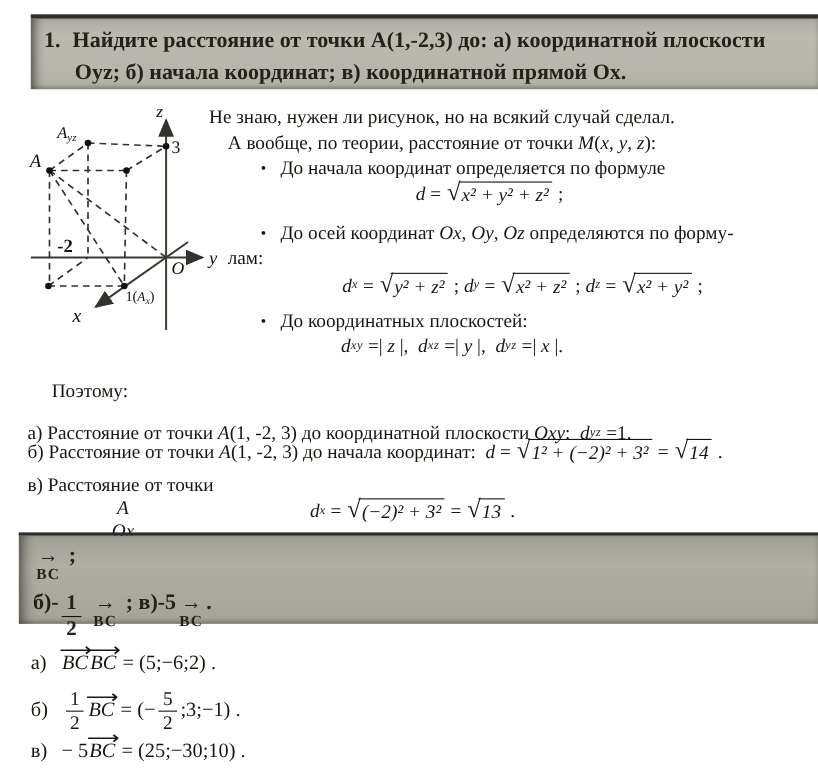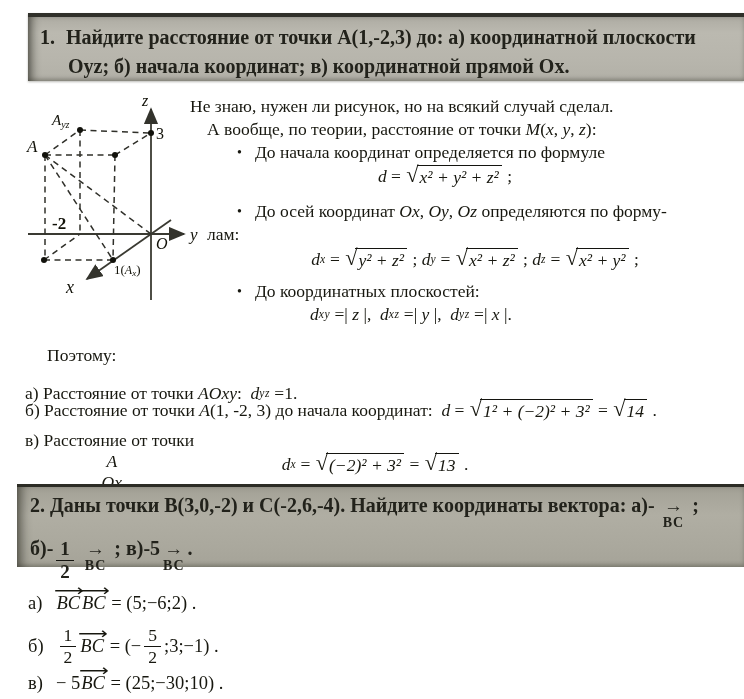--- a/index.html
+++ b/index.html
@@ -123,27 +123,27 @@
 <div class="tline" style="left:207px;top:224px;"><span class="tok-t">лам:</span></div>
 <div class="fline center" style="left:215px;top:245px;width:520px;height:28px;"><span class="tok-i">d</span><sub class="tok-sub">x</sub><span class="tok-t"> = </span><span class="sqrt"><span class="sgn">√</span><span class="rad"><span class="tok-i">y</span><span class="tok-t">² + </span><span class="tok-i">z</span><span class="tok-t">²</span></span></span><span class="tok-t"> ; </span><span class="tok-i">d</span><sub class="tok-sub">y</sub><span class="tok-t"> = </span><span class="sqrt"><span class="sgn">√</span><span class="rad"><span class="tok-i">x</span><span class="tok-t">² + </span><span class="tok-i">z</span><span class="tok-t">²</span></span></span><span class="tok-t"> ; </span><span class="tok-i">d</span><sub class="tok-sub">z</sub><span class="tok-t"> = </span><span class="sqrt"><span class="sgn">√</span><span class="rad"><span class="tok-i">x</span><span class="tok-t">² + </span><span class="tok-i">y</span><span class="tok-t">²</span></span></span><span class="tok-t"> ;</span></div>
 
 <div class="bullrow" style="left:237px;top:281px;">
   <span class="bullet">•</span>
   <span><span class="tok-t">До координатных плоскостей:</span></span>
 </div>
 <div class="fline center" style="left:280px;top:302px;width:262px;height:24px;"><span class="tok-i">d</span><sub class="tok-sub">xy</sub><span class="tok-t"> =| </span><span class="tok-i">z</span><span class="tok-t"> |,  </span><span class="tok-i">d</span><sub class="tok-sub">xz</sub><span class="tok-t"> =| </span><span class="tok-i">y</span><span class="tok-t"> |,  </span><span class="tok-i">d</span><sub class="tok-sub">yz</sub><span class="tok-t"> =| </span><span class="tok-i">x</span><span class="tok-t"> |.</span></div>
 
 <div class="tline" style="left:25px;top:345px;margin-left:22px;">Поэтому:</div>
-<div class="fline" style="left:25px;top:380px;height:26px;"><span class="tok-t">а) Расстояние от точки </span><span class="tok-i">A</span><span class="tok-i">Oxy</span><span class="tok-t">:  </span><span class="tok-i">d</span><sub class="tok-sub">yz</sub><span class="tok-t"> =1.</span></div>
+<div class="fline" style="left:25px;top:380px;height:26px;"><span class="tok-t">а) Расстояние от точки </span><span class="tok-i">A</span><span class="tok-t">(1, -2, 3) до координатной плоскости </span><span class="tok-i">Oxy</span><span class="tok-t">:  </span><span class="tok-i">d</span><sub class="tok-sub">yz</sub><span class="tok-t"> =1.</span></div>
 <div class="fline" style="left:25px;top:394px;height:32px;"><span class="tok-t">б) Расстояние от точки </span><span class="tok-i">A</span><span class="tok-t">(1, -2, 3) до начала координат:  </span><span class="tok-i">d</span><span class="tok-t"> = </span><span class="sqrt"><span class="sgn">√</span><span class="rad"><span class="tok-t">1² + (−2)² + 3²</span></span></span><span class="tok-t"> = </span><span class="sqrt"><span class="sgn">√</span><span class="rad"><span class="tok-t">14</span></span></span><span class="tok-t"> .</span></div>
 <div class="fline" style="left:25px;top:430px;height:24px;flex-direction:column;"><span class="tok-t">в) Расстояние от точки </span><span class="tok-i">A</span><span class="tok-i">Ox</span><span class="tok-t">:</span></div>
 <div class="fline center" style="left:255px;top:449px;width:240px;height:30px;"><span class="tok-i">d</span><sub class="tok-sub">x</sub><span class="tok-t"> = </span><span class="sqrt"><span class="sgn">√</span><span class="rad"><span class="tok-t">(−2)² + 3²</span></span></span><span class="tok-t"> = </span><span class="sqrt"><span class="sgn">√</span><span class="rad"><span class="tok-t">13</span></span></span><span class="tok-t"> .</span></div>
 
 <div class="banner" id="banner2">
-  <div class="bline2"><span class="tok-t">2. Даны точки B(3,0,-2) и C(-2,6,-4). Найдите координаты вектора: а)- </span><span class="vecS"><span class="ar">→</span><span class="base">BC</span></span><span class="tok-t"> ;</span></div>
+  <div class="bline2"><span class="vecS"><span class="ar">→</span><span class="base">BC</span></span><span class="tok-t"> ;</span></div>
   <div class="bline2"><span class="tok-t">б)-</span><span class="frac"><span class="num">1</span><span class="den">2</span></span><span class="tok-t"> </span><span class="vecS"><span class="ar">→</span><span class="base">BC</span></span><span class="tok-t"> ; в)-5</span><span class="vecS"><span class="ar">→</span><span class="base">BC</span></span><span class="tok-t">.</span></div>
 </div>
 
 <div class="fline ansline" style="left:28px;top:588px;height:30px;">
   <span class="anslabel">а)</span>
   <span class="fline-inner" style="display:flex;align-items:center;white-space:pre;"><span class="vec"><span class="ar">⟶</span><span class="base">BC</span></span><span class="vec"><span class="ar">⟶</span><span class="base">BC</span></span><span class="tok-t"> = (5;−6;2) .</span></span>
 </div>
 <div class="fline ansline" style="left:28px;top:623px;height:46px;">
   <span class="anslabel">б)</span>
   <span class="fline-inner" style="display:flex;align-items:center;white-space:pre;"><span class="frac"><span class="num">1</span><span class="den">2</span></span><span class="vec"><span class="ar">⟶</span><span class="base">BC</span></span><span class="tok-t"> = (−</span><span class="frac"><span class="num">5</span><span class="den">2</span></span><span class="tok-t">;3;−1) .</span></span>

